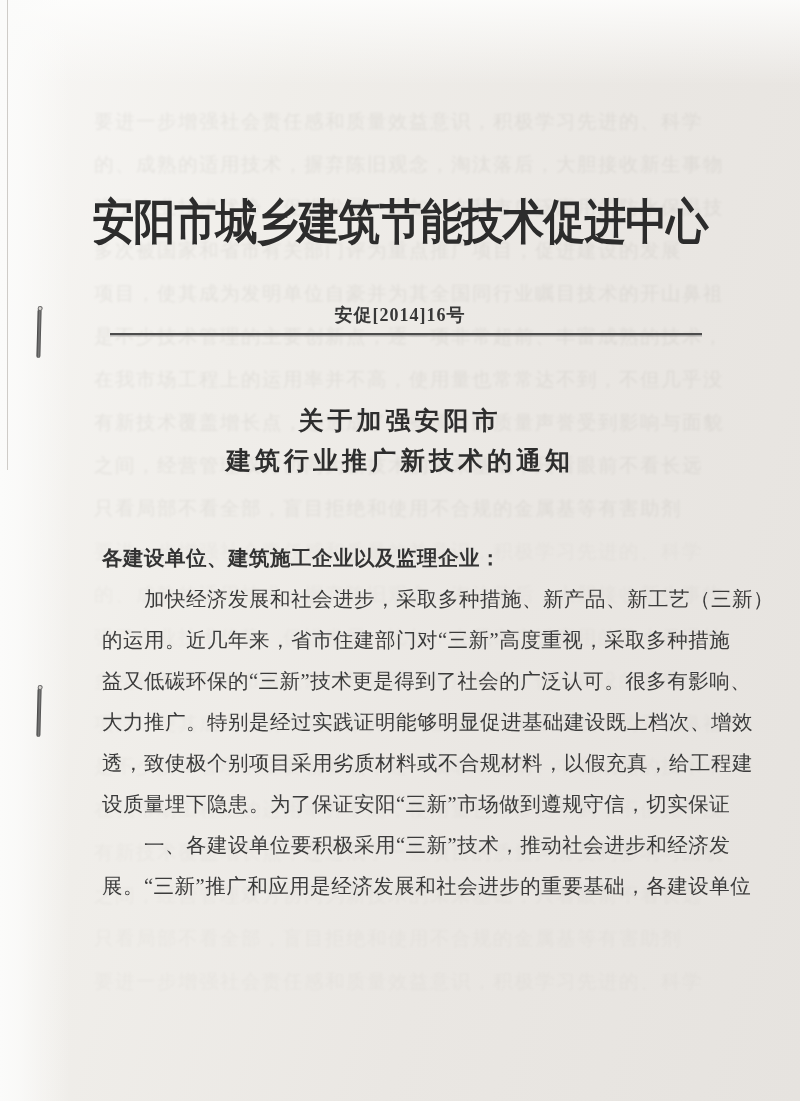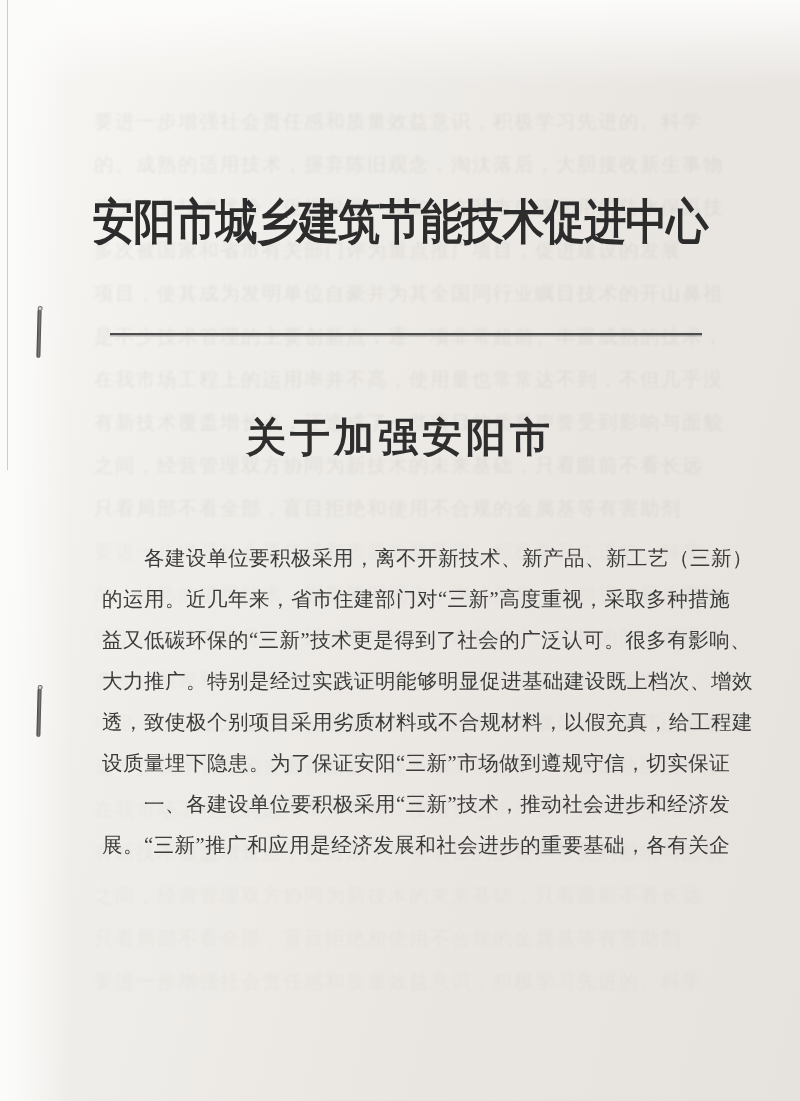--- a/index.html
+++ b/index.html
@@ -35,21 +35,21 @@
   .letterhead {
     top:194px; font-size:42px; font-weight:900; letter-spacing:-1px;
     color:#2c2c2c; transform:scaleY(1.14);
   }
   .doc-number { top:303px; font-size:18px; font-weight:bold; color:#383838; letter-spacing:1px; }
   .rule {
     position:absolute; top:333px; left:110px; width:592px; height:2px;
     background:#4c4c4c; box-shadow:0 1.5px 0 rgba(76,76,76,0.35);
   }
   .notice-title {
-    top:418px; font-size:40px; font-weight:bold; line-height:40px;
+    top:401px; font-size:25px; font-weight:bold; line-height:40px;
     letter-spacing:4px; color:#2e2e2e;
   }
   .body-text {
     position:absolute; top:538px; left:102px; width:616px;
     font-size:20.5px; line-height:41px; color:#3b3b3b; z-index:2;
   }
   .body-line { white-space:nowrap; letter-spacing:0.5px; }
   .body-line.indent { text-indent:42px; }
   .body-line.bold { font-weight:bold; color:#333; }
 
@@ -91,32 +91,35 @@
 
   <div class="content-layer">
     <div class="edge-light"></div>
     <div class="scan-line"></div>
 
     <div class="staple staple-1"></div>
     <div class="staple staple-2"></div>
 
     <div class="center-text letterhead">安阳市城乡建筑节能技术促进中心</div>
 
+    <div class="center-text doc-number">安促[2014]16号</div>
 
     <div class="rule"></div>
 
     <div class="center-text notice-title">
       <div>关于加强安阳市</div>
+      <div>建筑行业推广新技术的通知</div>
     </div>
 
     <div class="body-text" id="body-text">
-        <div class="body-line indent">各建设单位要积极采用，离不开新技术、新产品、新工艺（三新）</div>
+        <div class="body-line bold">各建设单位、建筑施工企业以及监理企业：</div>
+        <div class="body-line indent">加快经济发展和社会进步，采取多种措施、新产品、新工艺（三新）</div>
         <div class="body-line">的运用。近几年来，省市住建部门对“三新”高度重视，采取多种措施</div>
         <div class="body-line">益又低碳环保的“三新”技术更是得到了社会的广泛认可。很多有影响、</div>
         <div class="body-line">大力推广。特别是经过实践证明能够明显促进基础建设既上档次、增效</div>
         <div class="body-line">透，致使极个别项目采用劣质材料或不合规材料，以假充真，给工程建</div>
         <div class="body-line">设质量埋下隐患。为了保证安阳“三新”市场做到遵规守信，切实保证</div>
         <div class="body-line indent">一、各建设单位要积极采用“三新”技术，推动社会进步和经济发</div>
-        <div class="body-line">展。“三新”推广和应用是经济发展和社会进步的重要基础，各有关企</div>
+        <div class="body-line">展。“三新”推广和应用是经济发展和社会进步的重要基础，各建设单位</div>
       </div>
   </div>
 
 </div>
 
 </body></html>

